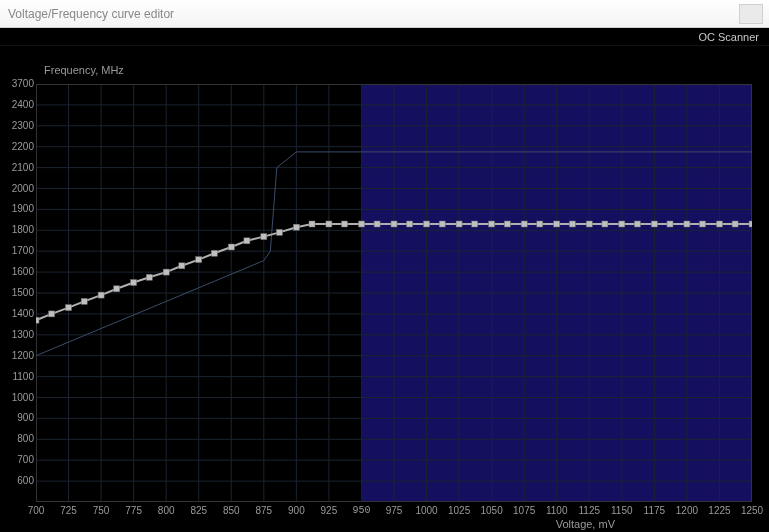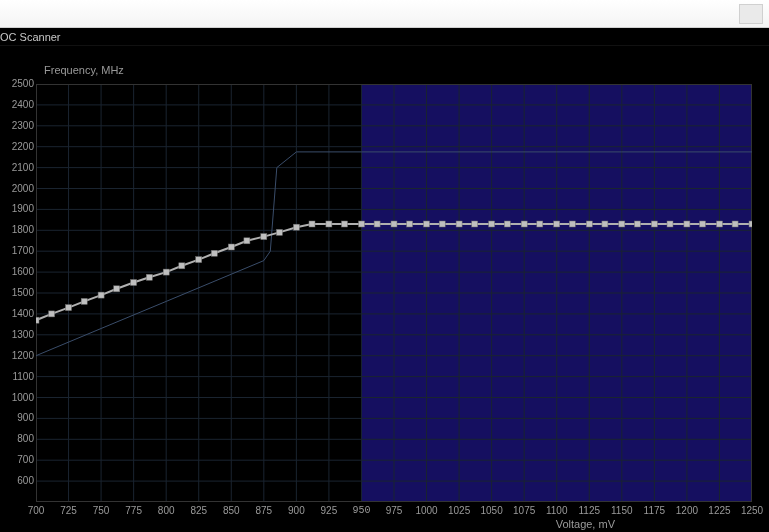--- a/index.html
+++ b/index.html
@@ -32,21 +32,22 @@
     background: #eaeaea;
     border: 1px solid #d0d0d0;
   }
   .menubar {
     width: 769px;
     height: 18px;
     background: #000;
     color: #c8c8c8;
     font-size: 11px;
     line-height: 18px;
-    text-align: left;
+    text-align: right;
+    padding-right: 10px;
     box-sizing: border-box;
     border-bottom: 1px solid #111;
   }
   .chart-area {
     position: absolute;
     left: 0;
     top: 46px;
     width: 620px;
     height: 486px;
     background: #000;
@@ -92,20 +93,21 @@
     font-size: 10px;
     text-align: center;
     width: 30px;
     transform: translateX(-15px);
   }
 </style>
 </head>
 <body>
 
 <div class="titlebar">
+  <span>Voltage/Frequency curve editor</span>
   <div class="tb-btn"></div>
 </div>
 
 <div class="menubar">
   <span>OC Scanner</span>
 </div>
 
 <div class="chart-area">
   <div class="ylabel">Frequency, MHz</div>
   <div class="xlabel">Voltage, mV</div>
@@ -220,21 +222,21 @@
     <div class="tick-y" style="top: 241px;">1500</div>
     <div class="tick-y" style="top: 220.1px;">1600</div>
     <div class="tick-y" style="top: 199.2px;">1700</div>
     <div class="tick-y" style="top: 178.3px;">1800</div>
     <div class="tick-y" style="top: 157.4px;">1900</div>
     <div class="tick-y" style="top: 136.5px;">2000</div>
     <div class="tick-y" style="top: 115.6px;">2100</div>
     <div class="tick-y" style="top: 94.7px;">2200</div>
     <div class="tick-y" style="top: 73.8px;">2300</div>
     <div class="tick-y" style="top: 52.9px;">2400</div>
-    <div class="tick-y" style="top: 32px;">2500</div>
+    <div class="tick-y" style="top: 32px;">3700</div>
     <div class="tick-x" style="left: 36px; top: 459px;">700</div>
     <div class="tick-x" style="left: 68.5455px; top: 459px;">725</div>
     <div class="tick-x" style="left: 101.091px; top: 459px;">750</div>
     <div class="tick-x" style="left: 133.636px; top: 459px;">775</div>
     <div class="tick-x" style="left: 166.182px; top: 459px;">800</div>
     <div class="tick-x" style="left: 198.727px; top: 459px;">825</div>
     <div class="tick-x" style="left: 231.273px; top: 459px;">850</div>
     <div class="tick-x" style="left: 263.818px; top: 459px;">875</div>
     <div class="tick-x" style="left: 296.364px; top: 459px;">900</div>
     <div class="tick-x" style="left: 328.909px; top: 459px;">925</div>

